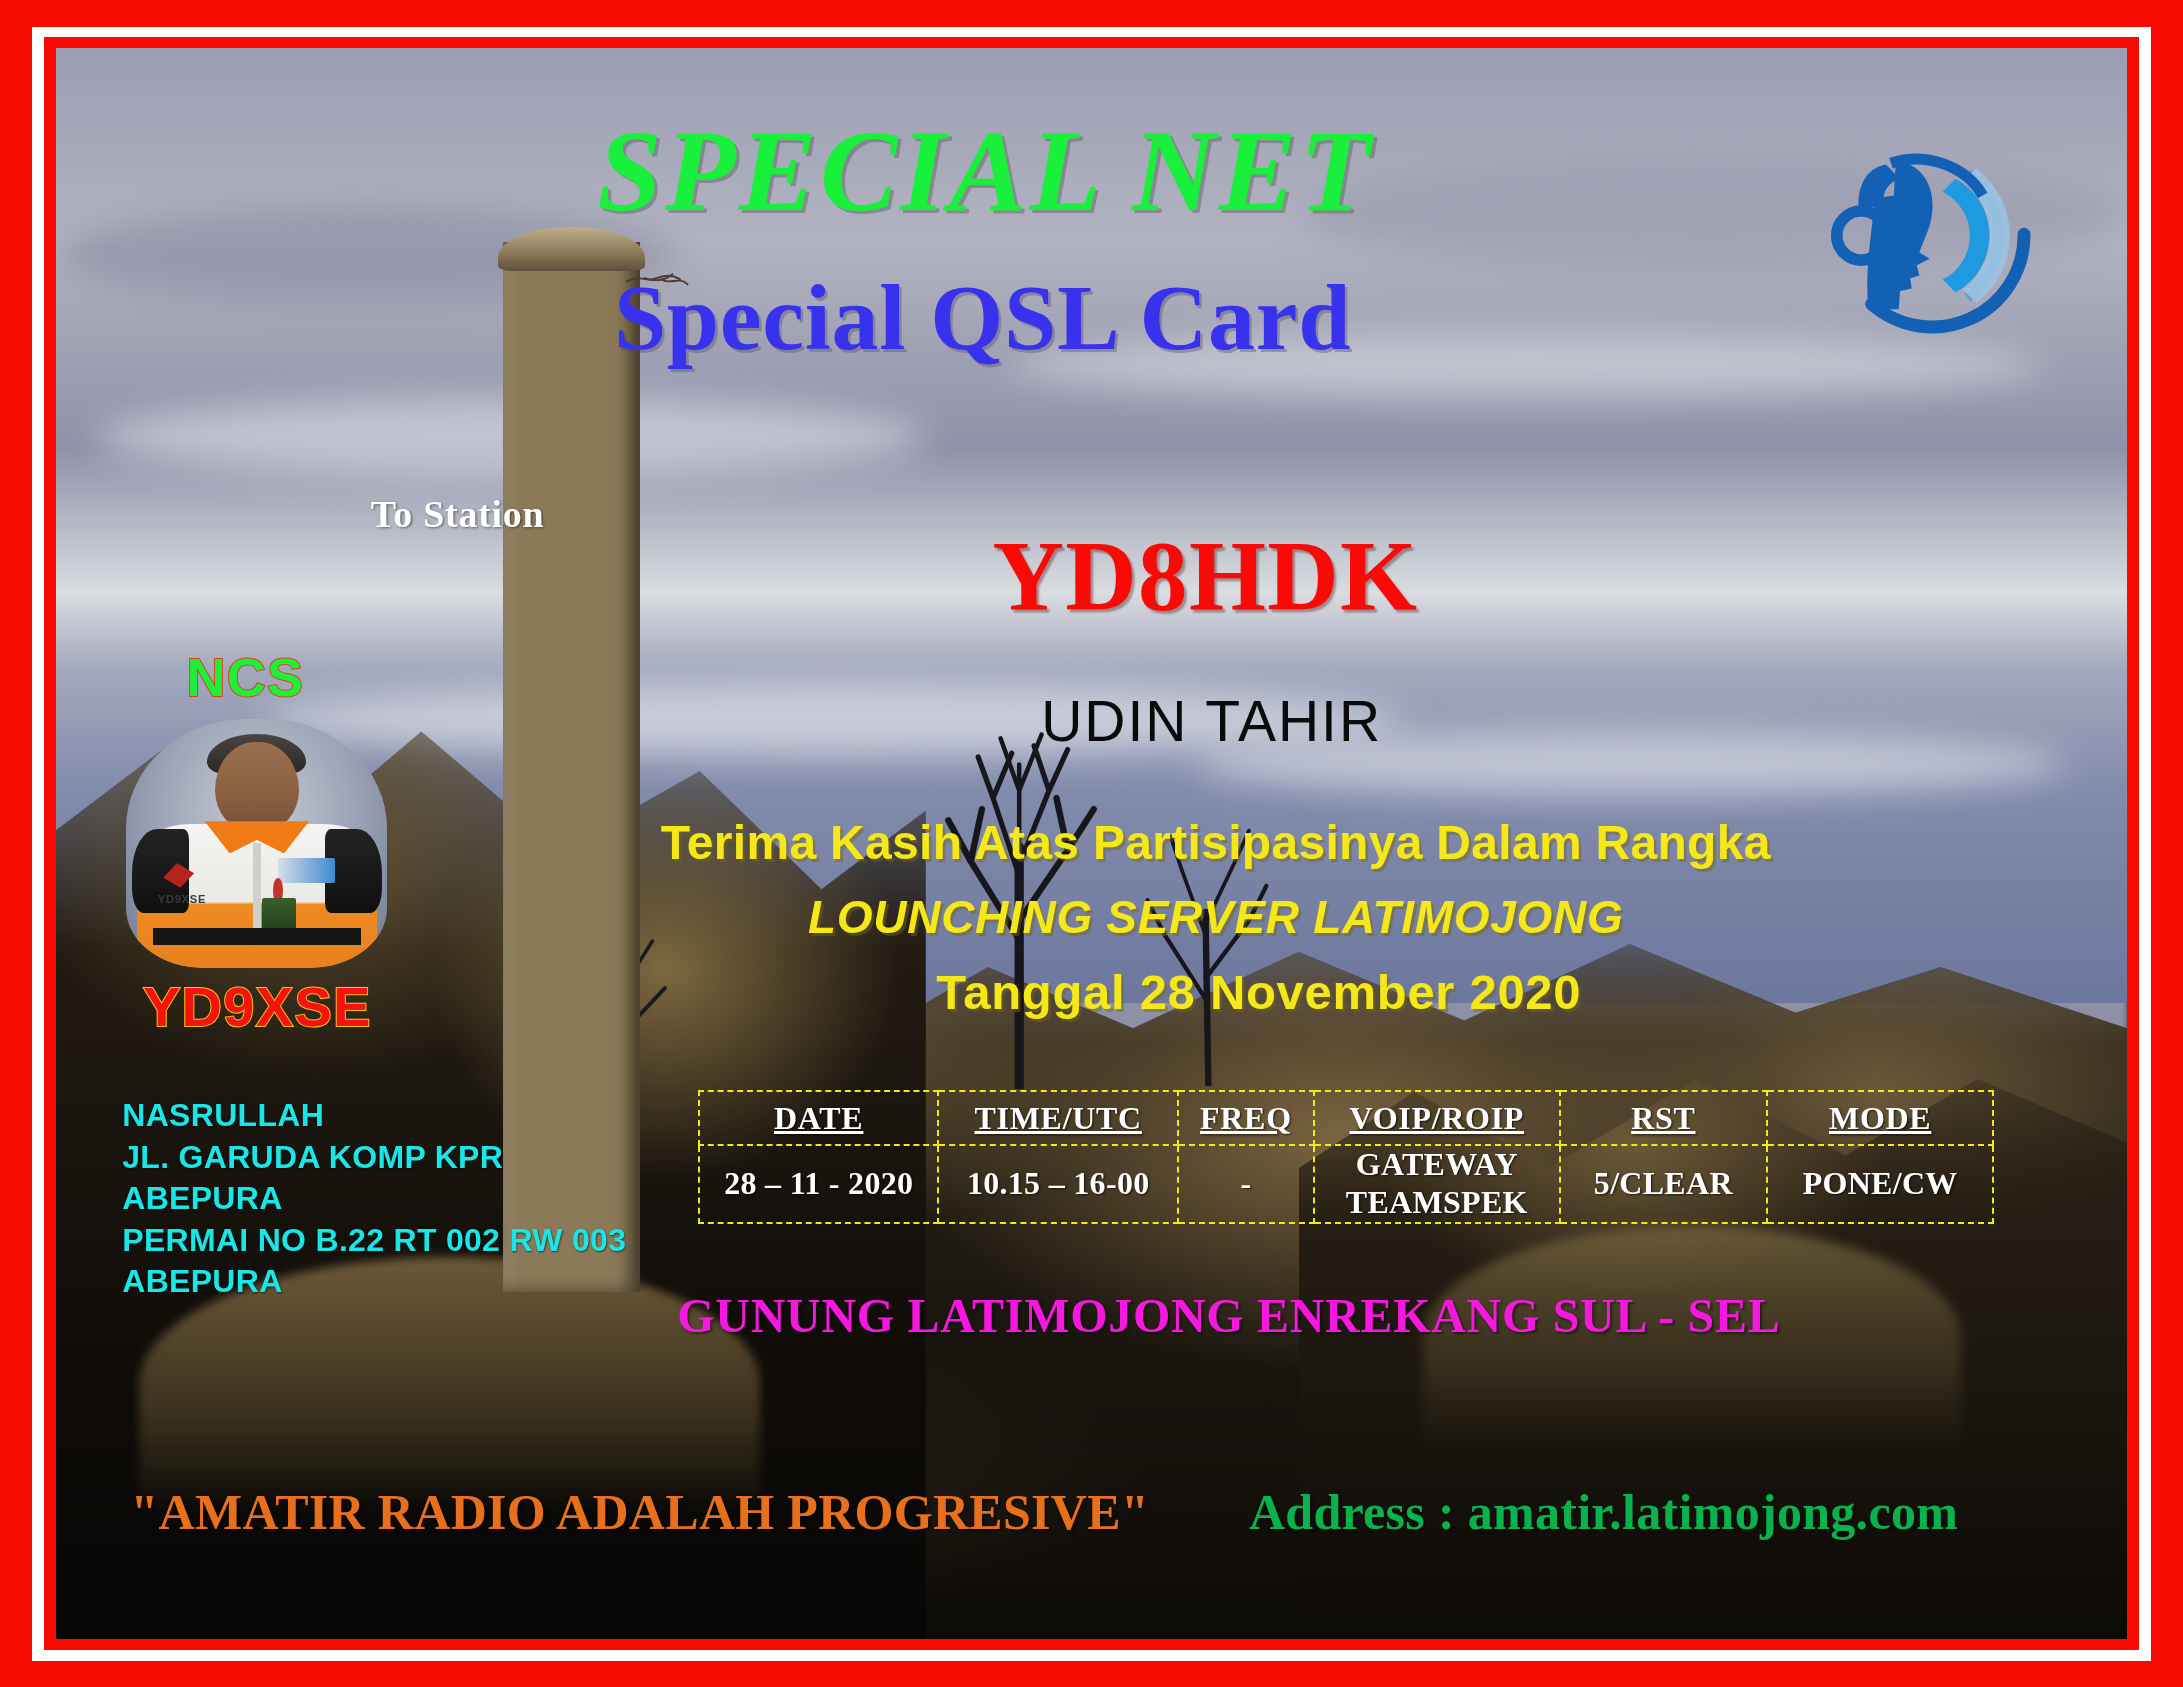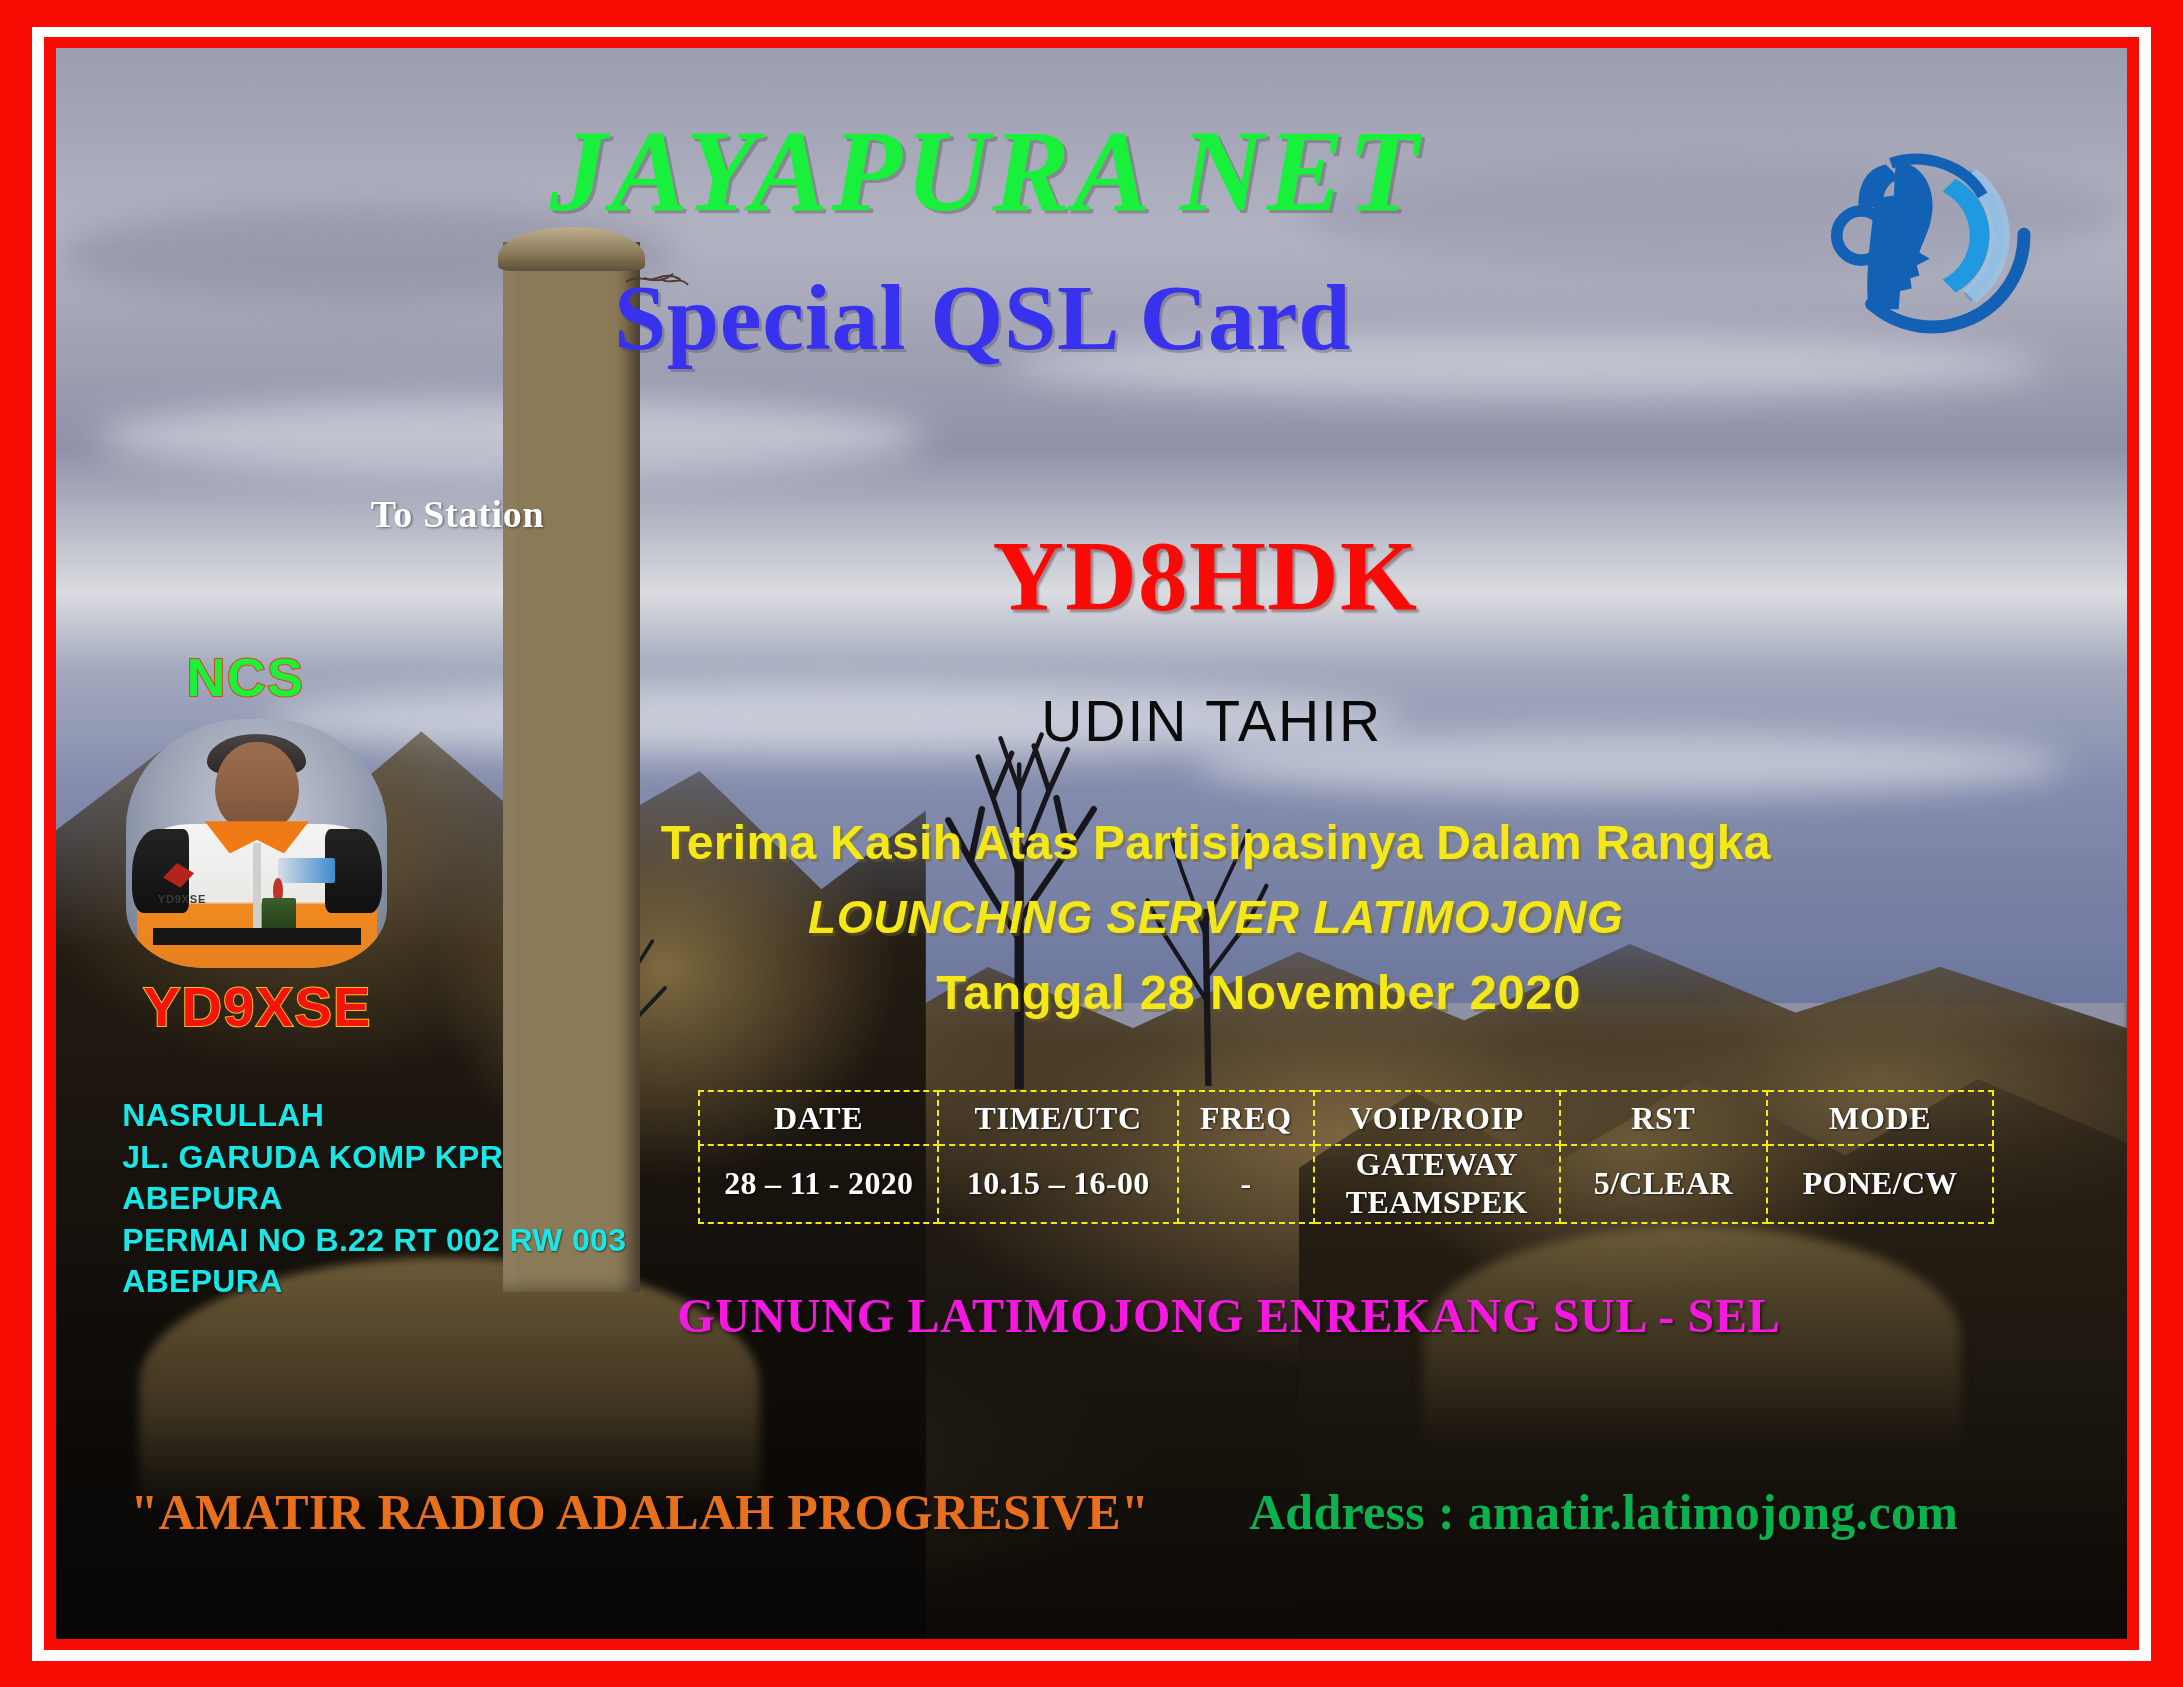--- a/index.html
+++ b/index.html
@@ -323,21 +323,21 @@
   #qso-table th, #qso-table td{
     border:2px dashed #f2ea12;
     color:#ffffff;
     font-family:"Liberation Serif", serif;
     font-weight:bold;
     text-align:center;
     vertical-align:middle;
     text-shadow:1.3px 1.3px 2px rgba(0,0,0,.6);
     padding:0;
   }
-  #qso-table th{ font-size:32px; height:54px; letter-spacing:0.7px; }
+  #qso-table th{ font-size:32px; height:54px; letter-spacing:0.7px;text-decoration:underline; }
   #qso-table td{ font-size:32px; height:71px; letter-spacing:0.3px; line-height:1.18; }
   .col-date{ width:18.5%; }
   .col-time{ width:18.5%; }
   .col-freq{ width:10.5%; }
   .col-voip{ width:19.0%; }
   .col-rst{ width:16.0%; }
   .col-mode{ width:17.5%; }
 
   
   #location-caption{
@@ -470,21 +470,21 @@
                      C88 250, 88 268, 94 286 L62 286
                      C56 250, 60 200, 72 112 Z" fill="#1261b5"></path>
             <path d="M104 56 C140 56, 164 90, 160 132
                      C158 158, 146 178, 140 196
                      L156 206 L136 216 L140 232 L126 236
                      L128 252 L110 256 L108 284 L86 284
                      C80 244, 88 200, 96 160 C102 122, 100 84, 104 56 Z" fill="#1261b5"></path>
           </svg>
         </div>
 
-        <div class="ov" id="title-special-net">JAYAPURA NET</div>
+        <div class="ov" id="title-special-net">SPECIAL NET</div>
 
         <div class="ov" id="title-special-qsl">Special QSL Card</div>
 
         <div class="ov" id="to-station">To Station</div>
 
         <div class="ov" id="callsign-main">YD8HDK</div>
 
         <div class="ov" id="operator-name">UDIN TAHIR</div>
 
         <div class="ov" id="thanks-line">Terima Kasih Atas Partisipasinya Dalam Rangka</div>

